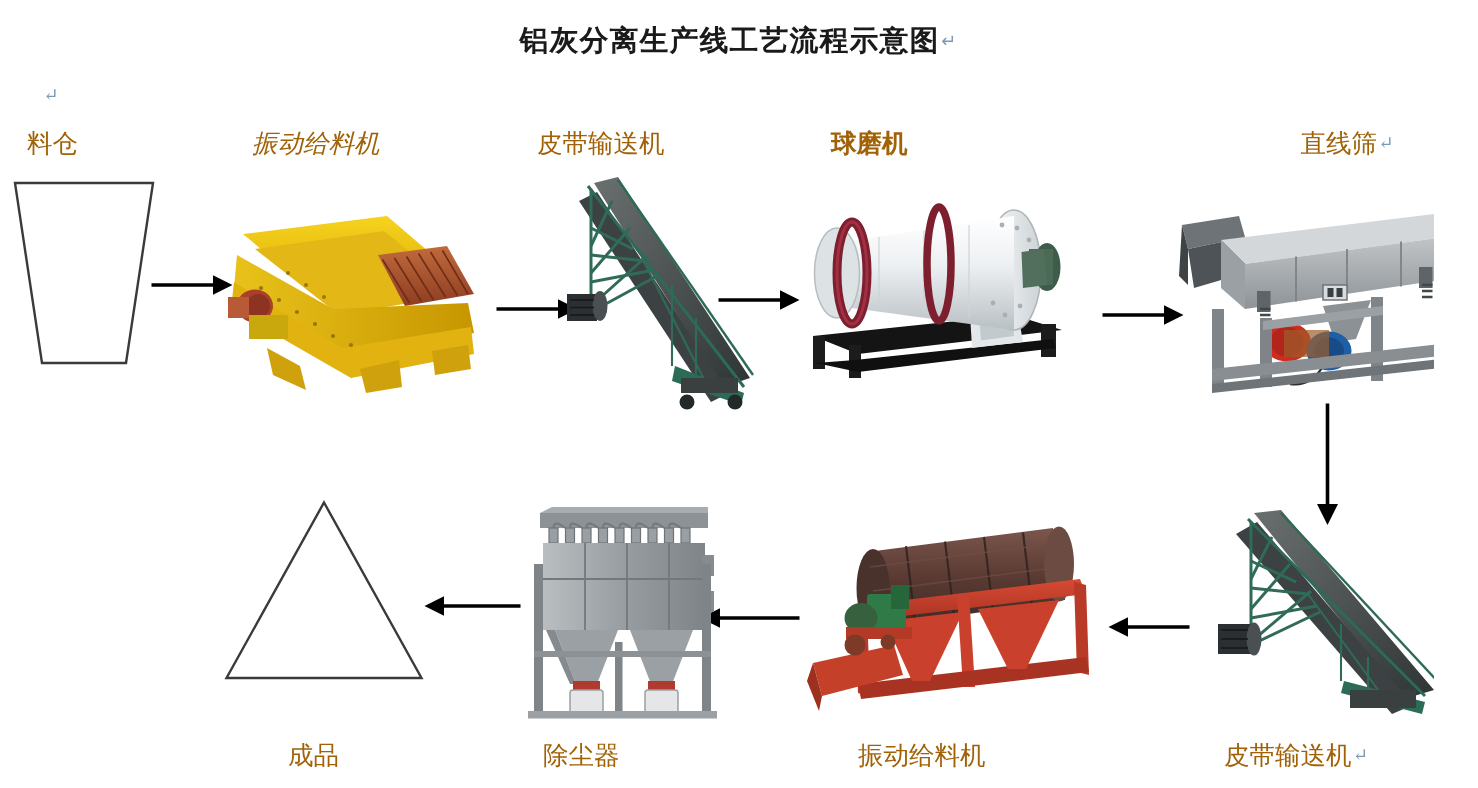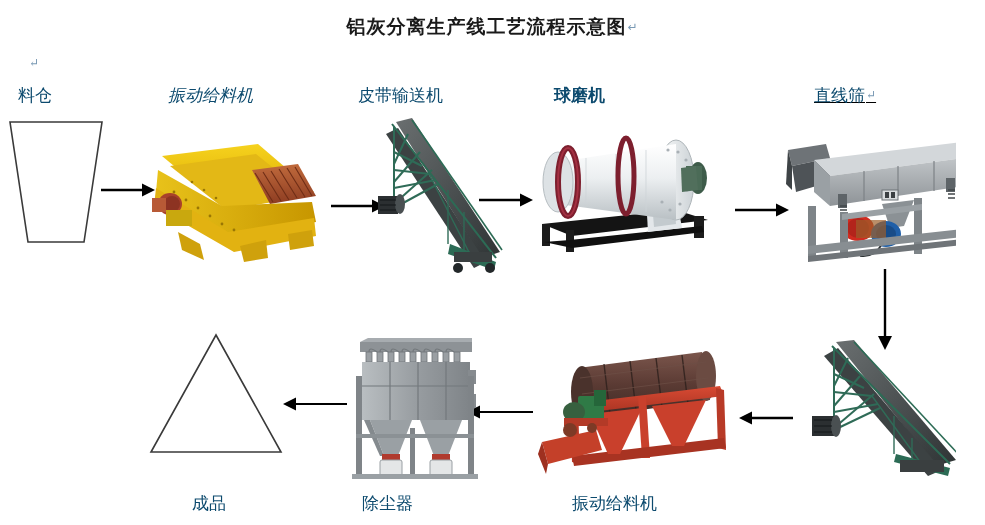--- a/index.html
+++ b/index.html
@@ -35,21 +35,21 @@
     color: #7a9ab5;
     font-size: 12px;
     font-weight: normal;
     vertical-align: 2px;
     margin-left: 1px;
   }
 
   
   .caption {
     font-size: 17px;
-    color: #0c4a6e;
+    color: #a16207;
     white-space: nowrap;
     font-family: "Liberation Sans", "DejaVu Sans", sans-serif;
   }
 
   
   .arrow-h, .arrow-v { pointer-events: none; }
 
   
   .outline-shape svg { display: block; }
 
@@ -69,21 +69,21 @@
   <div class="abs pmark" style="left:28px; top:56px;">↵</div>
 
   <div class="abs caption" style="left:18px; top:84px;">料仓</div>
 
   <div class="abs caption" style="left:168px; top:84px;font-style:italic;">振动给料机</div>
 
   <div class="abs caption" style="left:358px; top:84px;">皮带输送机</div>
 
   <div class="abs caption" style="left:554px; top:84px;font-weight:bold;">球磨机</div>
 
-  <div class="abs" style="left:814px; top:84px;text-decoration:underline;">
+  <div class="abs" style="left:867px; top:84px;">
     <span class="caption">直线筛</span><span class="pmark">↵</span>
   </div>
 
   <div class="abs outline-shape" style="left:6px; top:118px;">
     <svg width="100" height="128" viewBox="0 0 100 128">
       <polygon points="4,4 96,4 78,124 22,124" fill="#ffffff" stroke="#3a3a3a" stroke-width="1.6"></polygon>
     </svg>
   </div>
 
   <div class="abs arrow-h" style="left:100px; top:180px;">
@@ -525,14 +525,17 @@
       <polygon points="70,5 135,122 5,122" fill="#ffffff" stroke="#3a3a3a" stroke-width="1.6"></polygon>
     </svg>
   </div>
 
   <div class="abs caption" style="left:192px; top:492px;">成品</div>
 
   <div class="abs caption" style="left:362px; top:492px;">除尘器</div>
 
   <div class="abs caption" style="left:572px; top:492px;">振动给料机</div>
 
+  <div class="abs" style="left:816px; top:492px;">
+    <span class="caption">皮带输送机</span><span class="pmark">↵</span>
+  </div>
 
 </div>
 
 </body></html>

